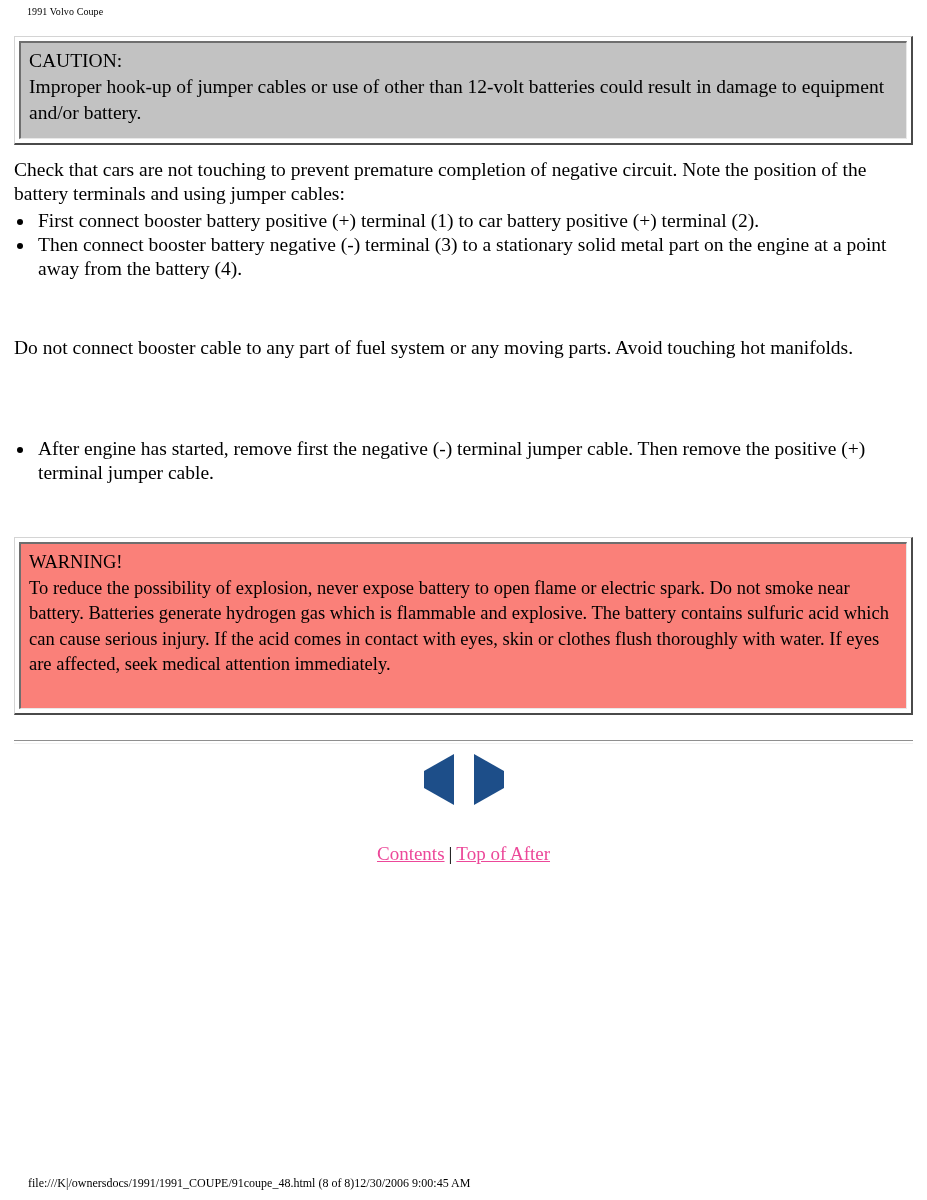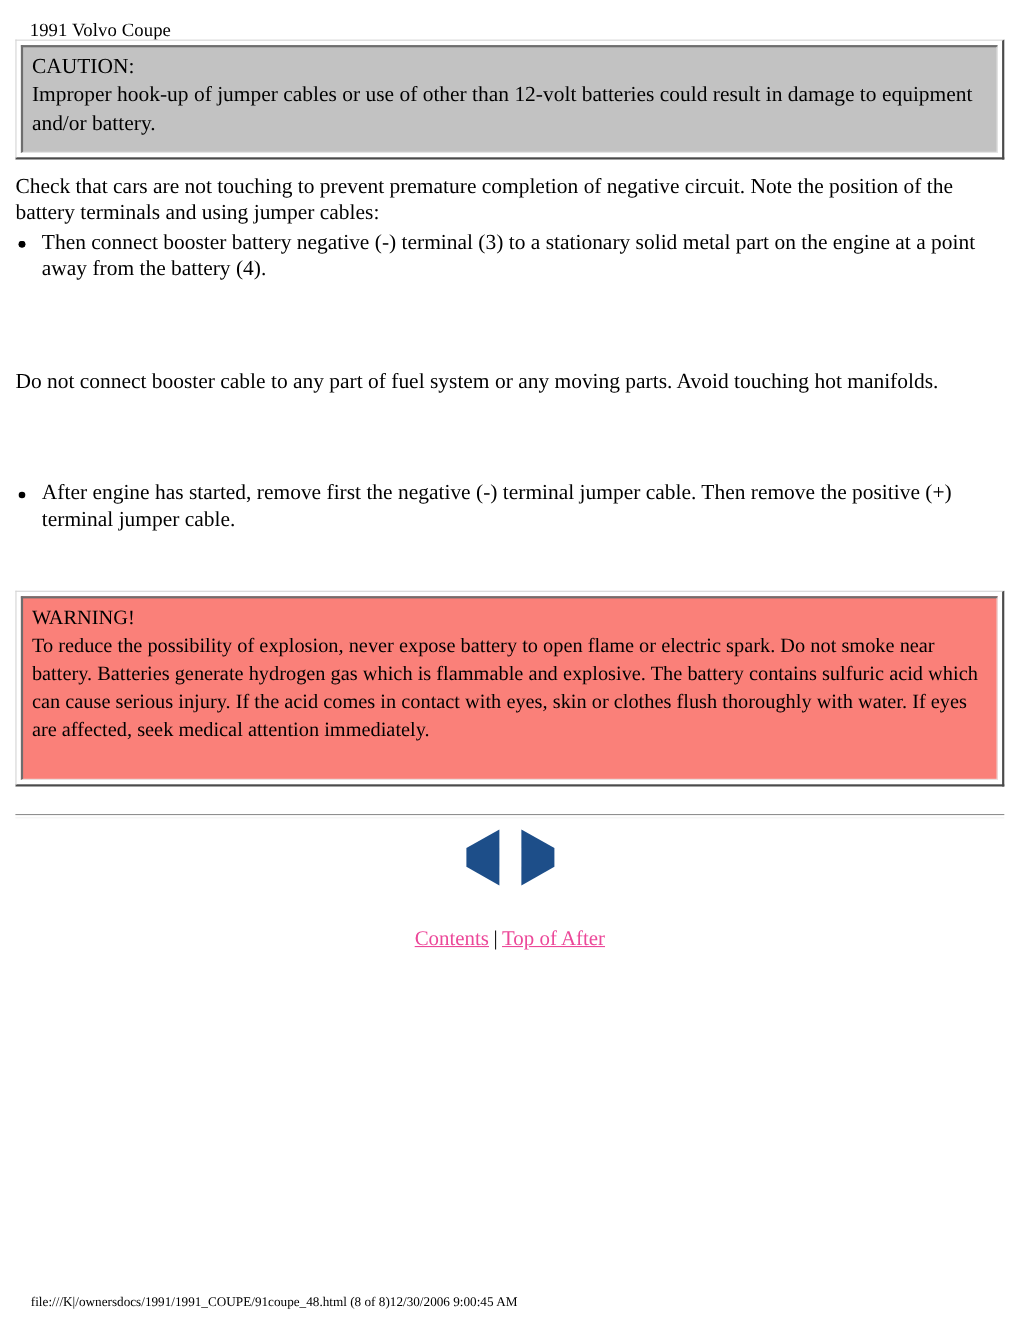--- a/index.html
+++ b/index.html
@@ -13,22 +13,22 @@
     position: relative;
     font-family: "Liberation Serif", "DejaVu Serif", serif;
     color: #000000;
     overflow: hidden;
   }
 
   
   .page-header {
     position: absolute;
     left: 27px;
-    top: 21px;
-    font-size: 17px;
+    top: 5px;
+    font-size: 10px;
     line-height: 14px;
     letter-spacing: 0.1px;
     white-space: nowrap;
   }
 
   
   .admon-outer {
     position: absolute;
     left: 14px;
     width: 899px;
@@ -188,20 +188,21 @@
   </div>
 </div>
 
 <div class="body-text" id="para-check">
   <p>Check that cars are not touching to prevent premature completion of negative circuit. Note the position of the battery terminals and using jumper cables:</p>
 </div>
 
 <div class="body-text" id="bullet-list-1">
   <div class="bullet-row">
     <span class="bullet-dot"></span>
+    <span>First connect booster battery positive (+) terminal (1) to car battery positive (+) terminal (2).</span>
   </div>
   <div class="bullet-row">
     <span class="bullet-dot"></span>
     <span>Then connect booster battery negative (-) terminal (3) to a stationary solid metal part on the engine at a point away from the battery (4).</span>
   </div>
 </div>
 
 <div class="body-text" id="para-fuel">
   <p>Do not connect booster cable to any part of fuel system or any moving parts. Avoid touching hot manifolds.</p>
 </div>

